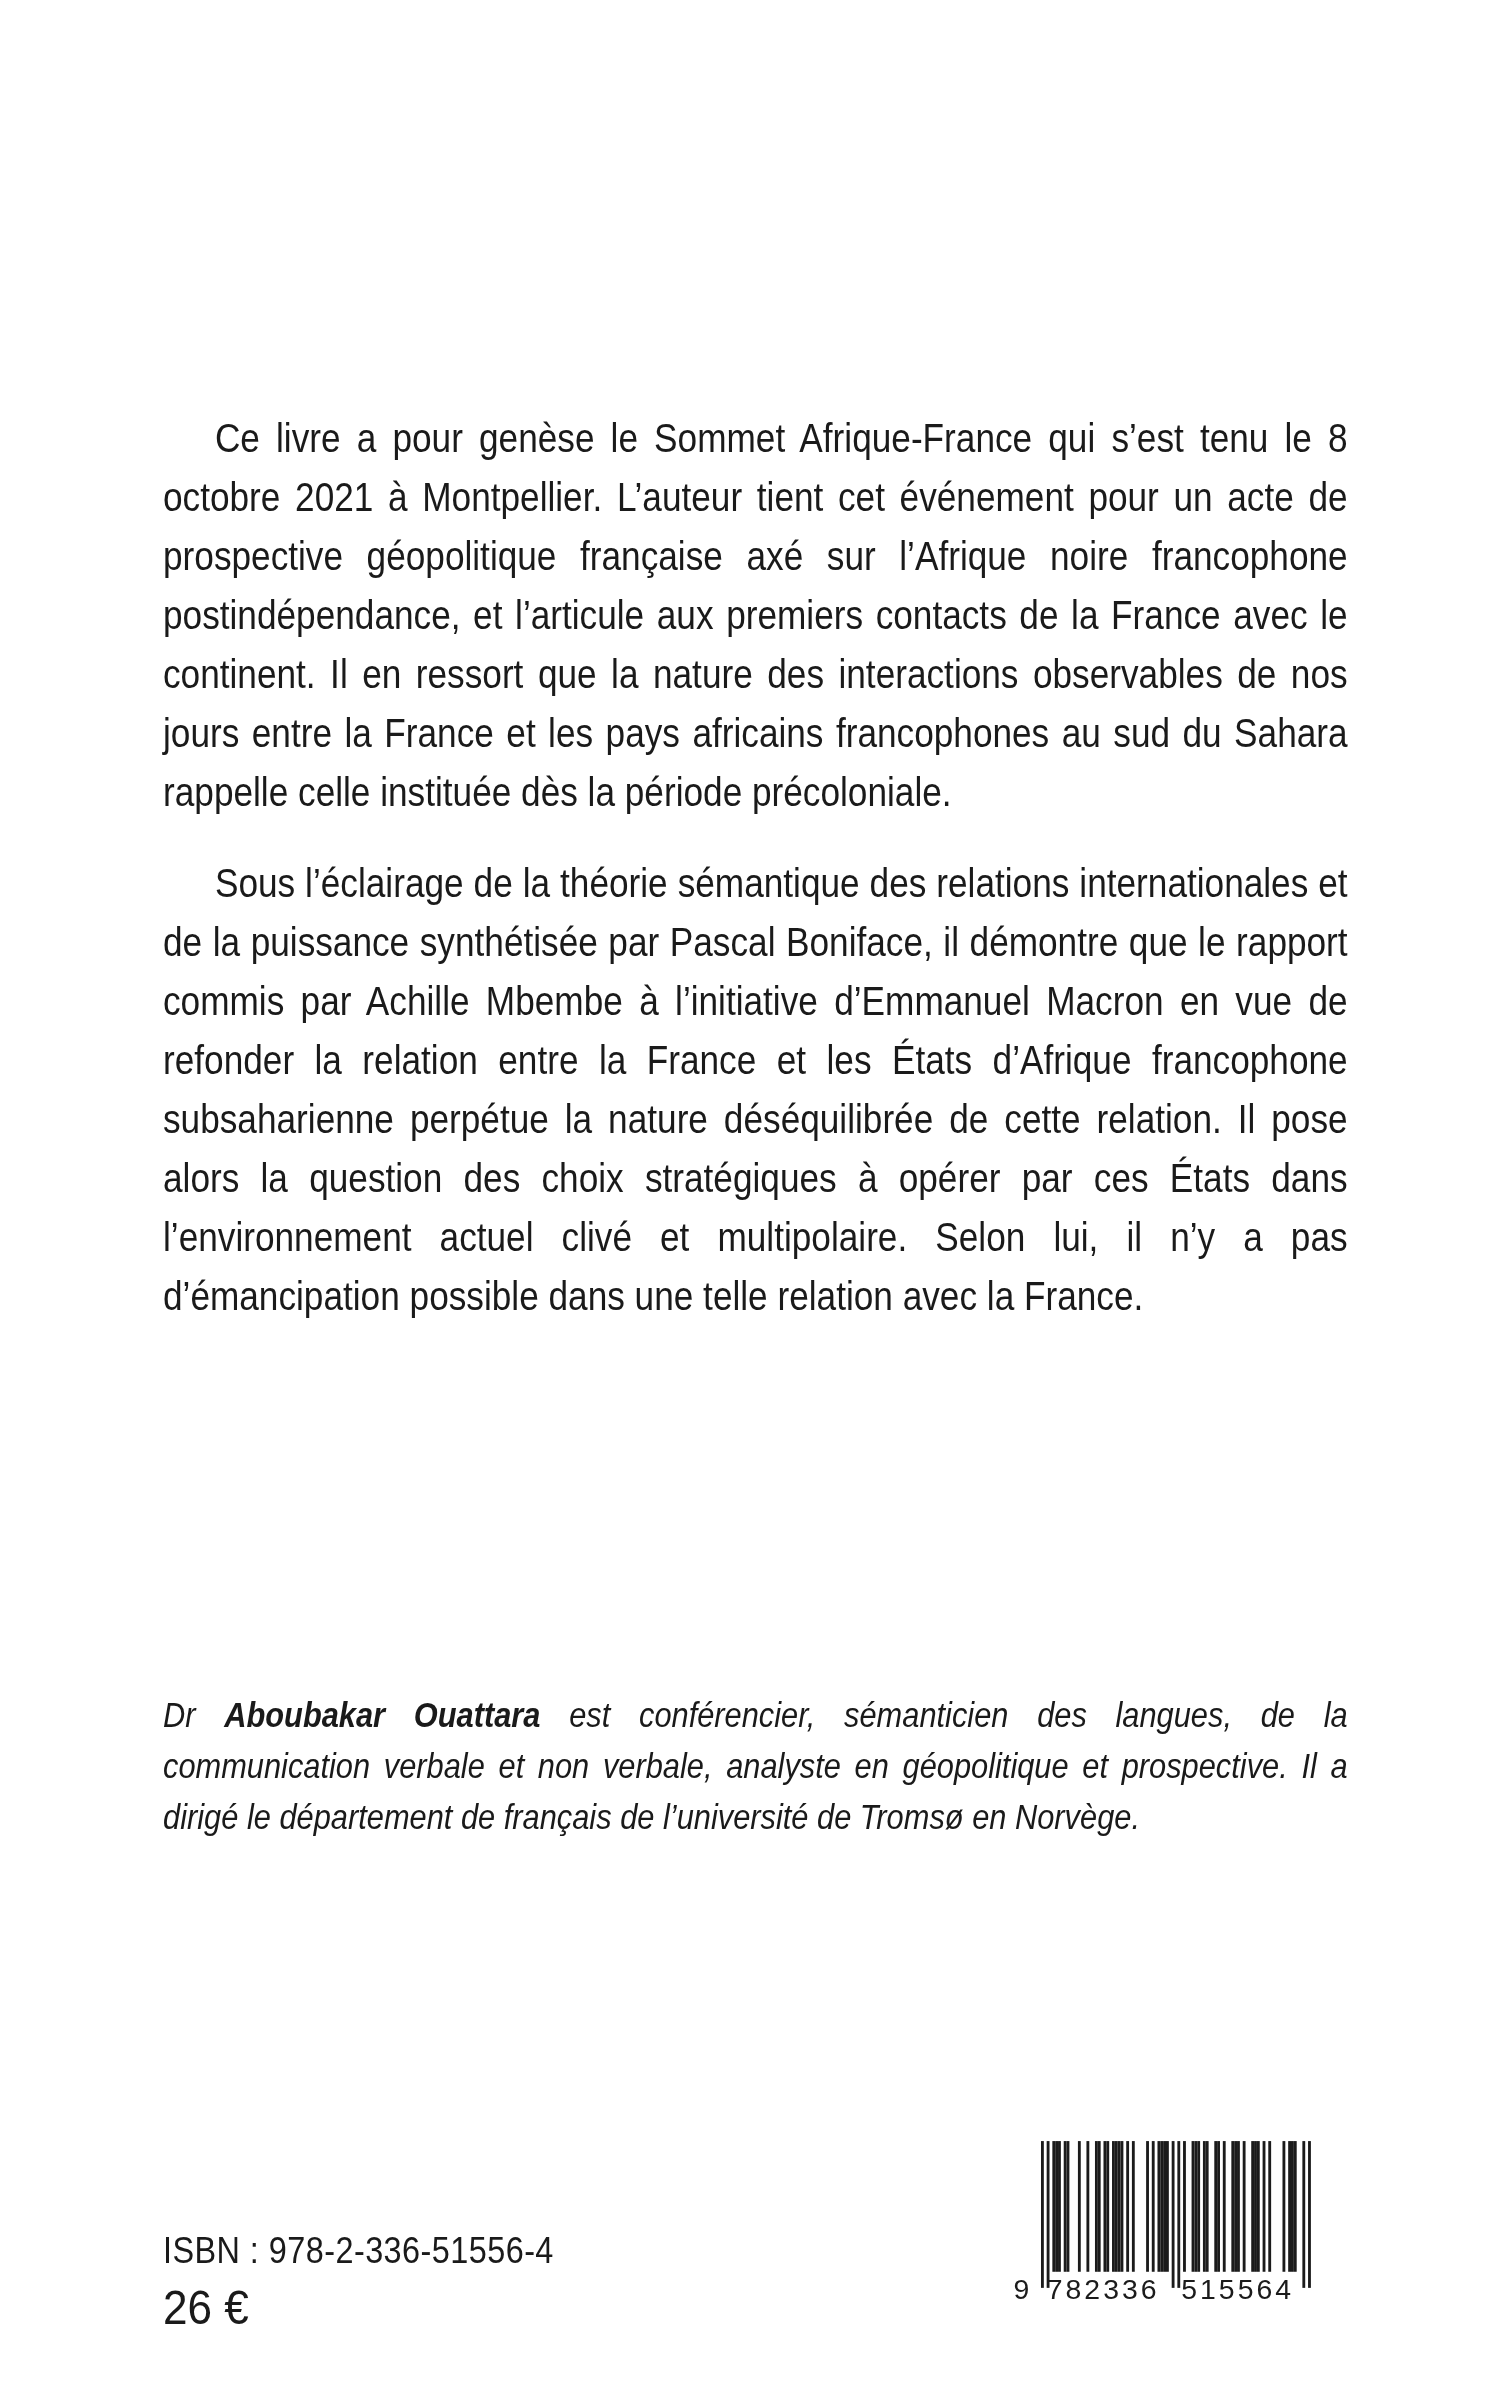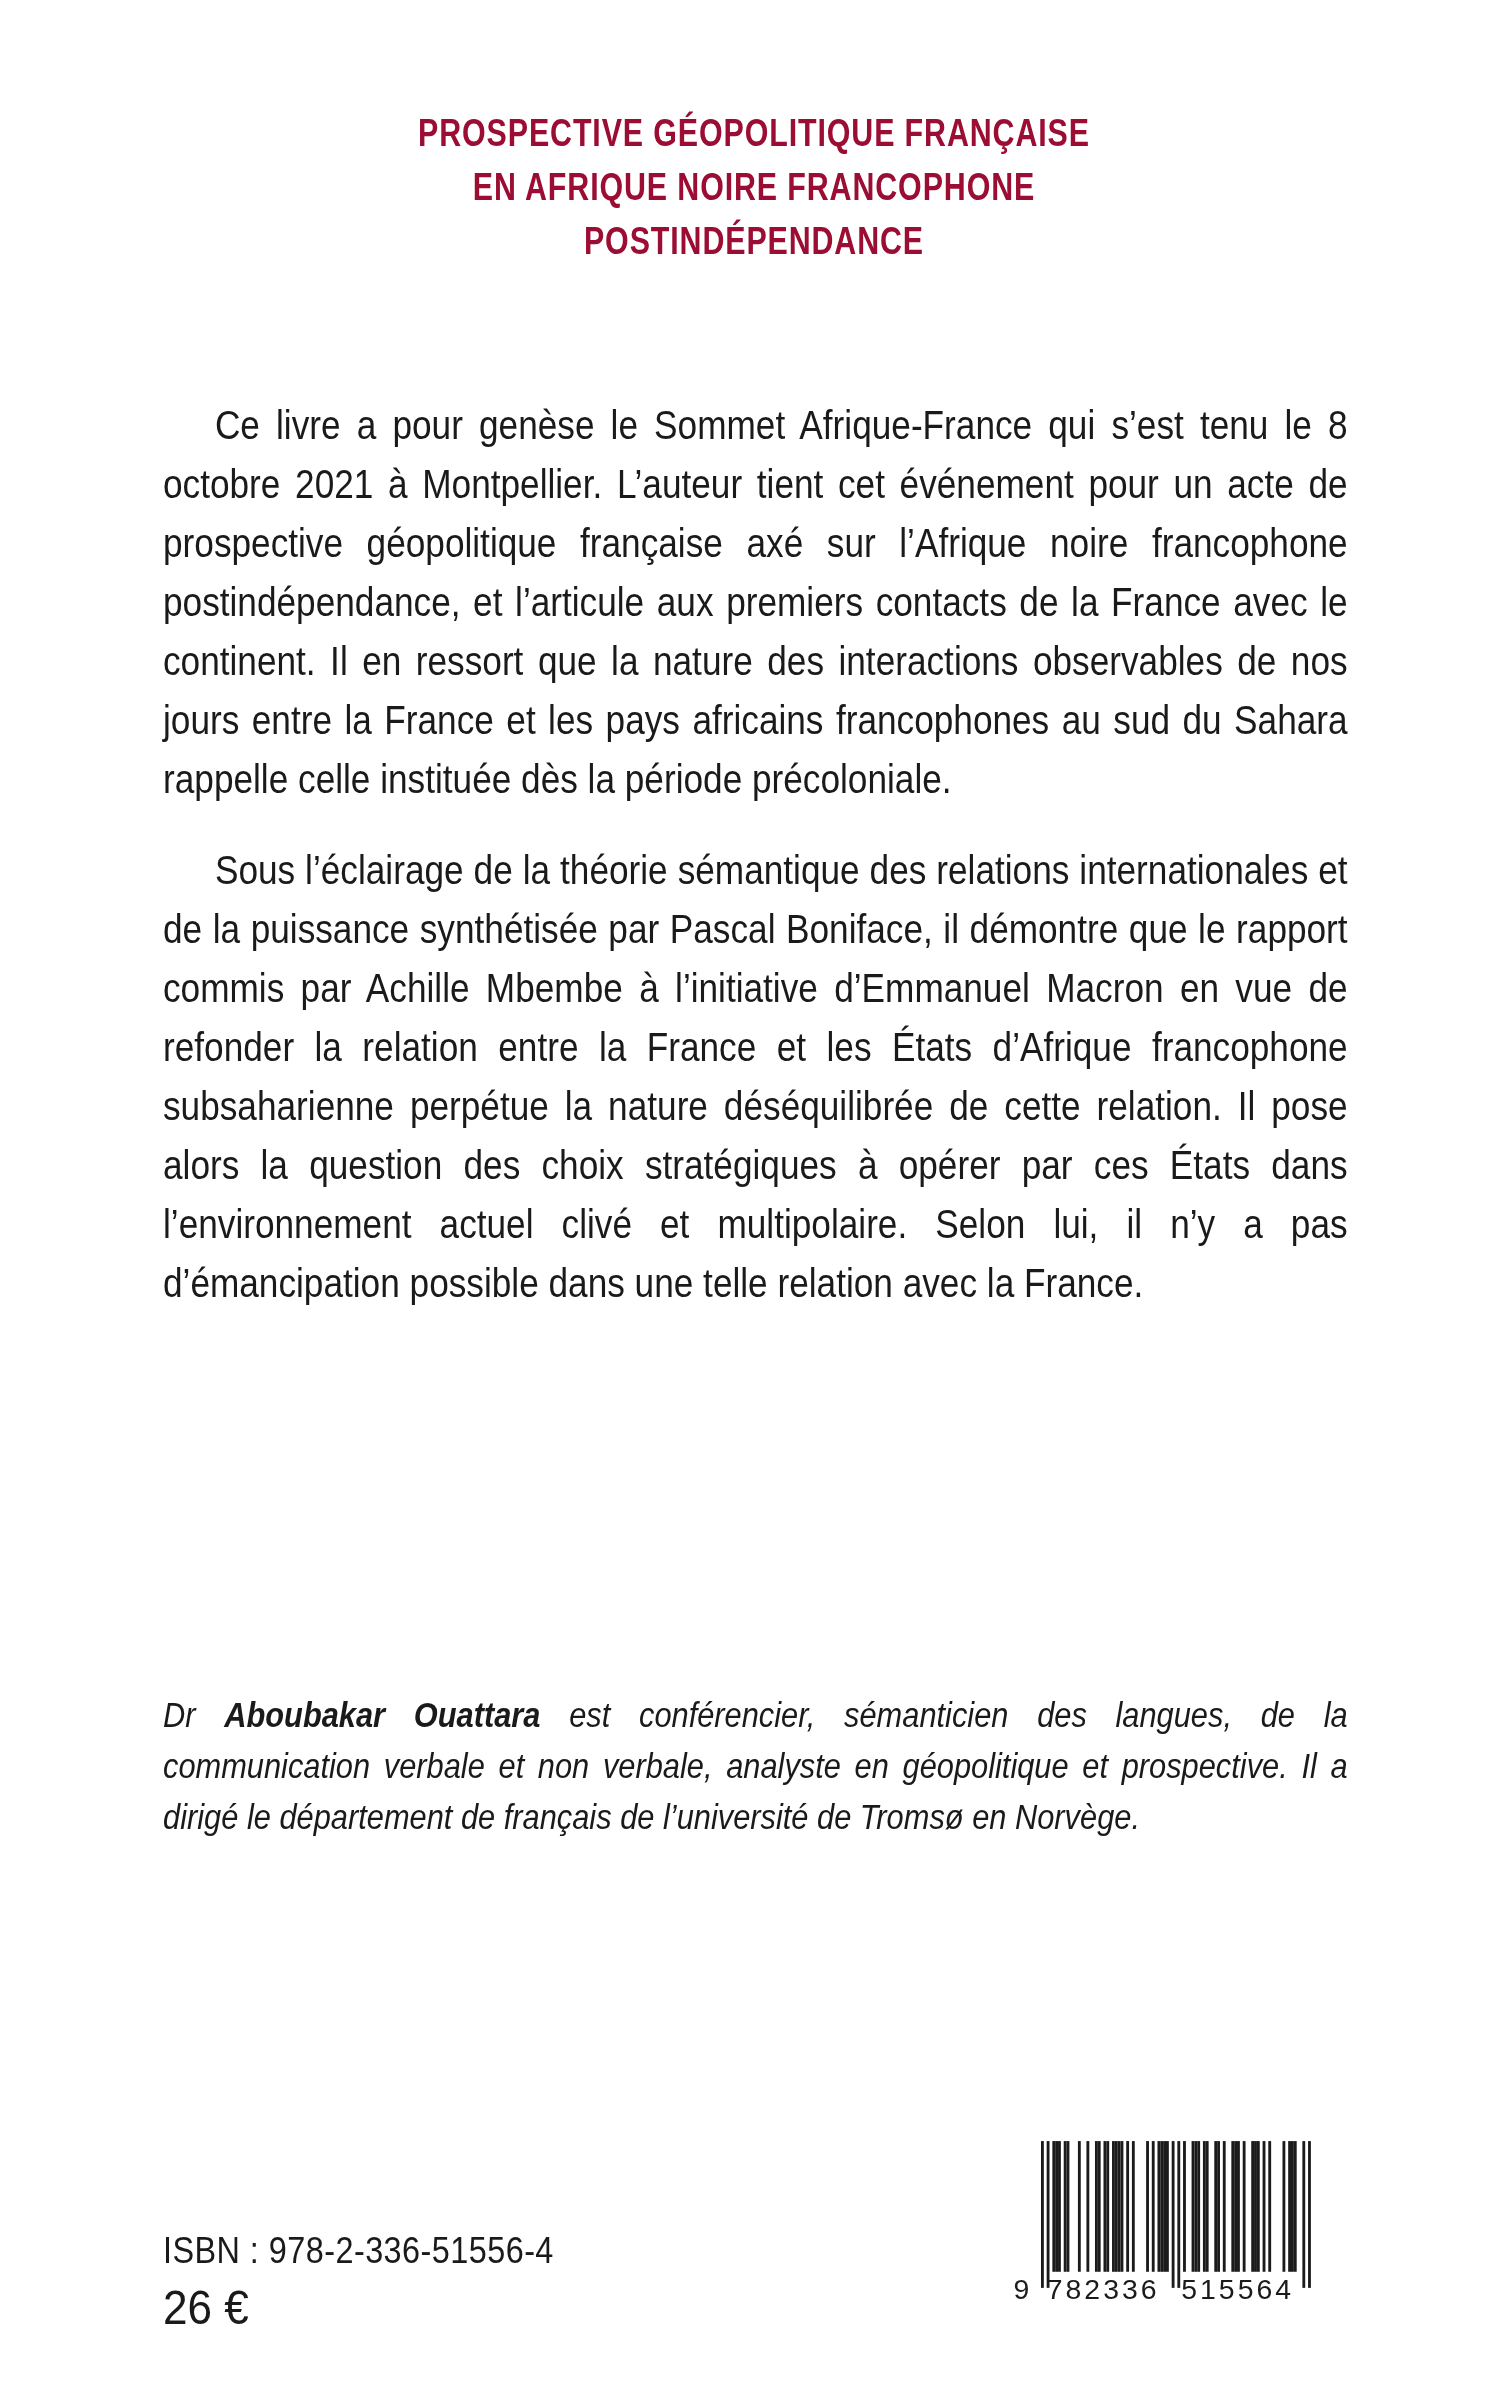--- a/index.html
+++ b/index.html
@@ -37,21 +37,21 @@
     line-height: 54px;
     transform: scaleX(0.80);
     transform-origin: center center;
     white-space: nowrap;
   }
 
   
   .body-area {
     position: absolute;
     left: 163px;
-    top: 396px;
+    top: 409px;
     width: 1185px;
   }
 
   .para {
     margin: 0 0 32px 0;
     text-align: justify;
     text-justify: inter-word;
     text-indent: 59px;
     color: #1a1a1a;
     font-family: "Liberation Sans", sans-serif;
@@ -140,25 +140,20 @@
     display: block;
     width: 322px;
     height: 180px;
   }
 </style>
 </head>
 <body>
 
 <div class="page">
 
-  <div class="title-block">
-    <span class="title-line">PROSPECTIVE GÉOPOLITIQUE FRANÇAISE</span>
-    <span class="title-line">EN AFRIQUE NOIRE FRANCOPHONE</span>
-    <span class="title-line">POSTINDÉPENDANCE</span>
-  </div>
 
   <div class="body-area">
     <p class="para">Ce livre a pour genèse le Sommet Afrique-France qui s’est tenu le 8 octobre 2021 à Montpellier. L’auteur tient cet événement pour un acte de prospective géopolitique française axé sur l’Afrique noire francophone postindépendance, et l’articule aux premiers contacts de la France avec le continent. Il en ressort que la nature des interactions observables de nos jours entre la France et les pays africains francophones au sud du Sahara rappelle celle instituée dès la période précoloniale.</p>
     <p class="para">Sous l’éclairage de la théorie sémantique des relations internationales et de la puissance synthétisée par Pascal Boniface, il démontre que le rapport commis par Achille Mbembe à l’initiative d’Emmanuel Macron en vue de refonder la relation entre la France et les États d’Afrique francophone subsaharienne perpétue la nature déséquilibrée de cette relation. Il pose alors la question des choix stratégiques à opérer par ces États dans l’environnement actuel clivé et multipolaire. Selon lui, il n’y a pas d’émancipation possible dans une telle relation avec la France.</p>
   </div>
 
   <div class="bio-area">
     <p class="bio"><span>Dr </span><span class="author-name">Aboubakar Ouattara</span><span> est conférencier, sémanticien des langues, de la communication verbale et non verbale, analyste en géopolitique et prospective. Il a dirigé le département de français de l’université de Tromsø en Norvège.</span></p>
   </div>
 

